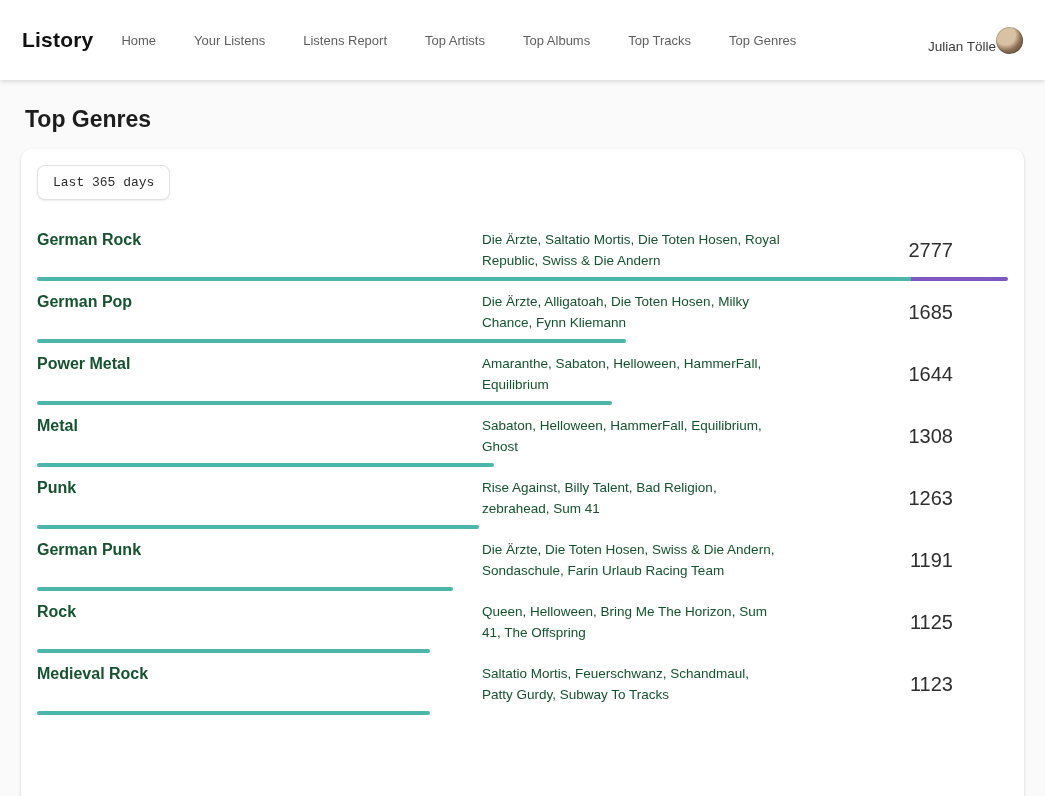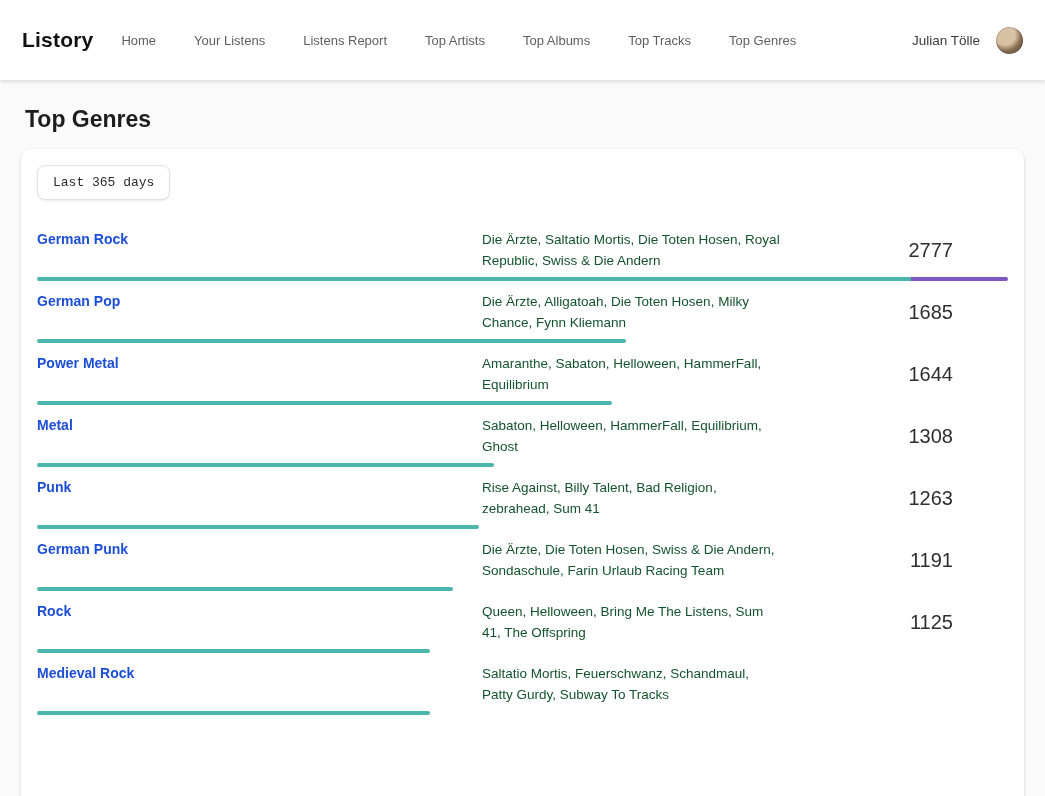--- a/index.html
+++ b/index.html
@@ -29,21 +29,21 @@
     margin-right: 28px;
     cursor: pointer;
   }
   .nav-links { display: flex; align-items: flex-end; gap: 38px; flex: 1; }
   .nav-link {
     font-size: 13px;
     color: #5f5f5f;
     cursor: pointer;
     white-space: nowrap;
   }
-  .user-area { display: flex; align-items: center; gap: 16px; }
+  .user-area { display: flex; align-items: flex-end; gap: 0; }
   .user-name { font-size: 13.5px; color: #3a3a3a; }
   .avatar {
     width: 27px; height: 27px;
     border-radius: 50%;
     background: radial-gradient(circle at 35% 30%, #d9c1a3 0 38%, #8a6f54 60%, #4a3b2e 100%);
     box-shadow: inset 0 0 0 1px rgba(0,0,0,0.15);
     cursor: pointer;
     flex: 0 0 auto;
   }
   
@@ -82,23 +82,23 @@
   .genre-table { margin-top: 24px; }
   .genre-row {
     position: relative;
     display: flex;
     align-items: stretch;
     padding: 5px 0 15px 0;
   }
   .col-genre {
     width: 445px;
     flex: 0 0 445px;
-    font-size: 14px;
+    font-size: 16px;
     font-weight: 700;
-    color: #1d4ed8;
+    color: #14532d;
     padding-top: 2px;
   }
   .col-artists {
     width: 300px;
     flex: 0 0 300px;
     font-size: 13.5px;
     line-height: 21px;
     color: #14532d;
   }
   .col-count {
@@ -184,28 +184,29 @@
 
       <div class="genre-row">
         <div class="col-genre">German Punk</div>
         <div class="col-artists">Die Ärzte, Die Toten Hosen, Swiss &amp; Die Andern, Sondaschule, Farin Urlaub Racing Team</div>
         <div class="col-count">1191</div>
         <div class="genre-bar" style="width: 42.89%; background: rgb(77, 182, 172);"></div>
       </div>
 
       <div class="genre-row">
         <div class="col-genre">Rock</div>
-        <div class="col-artists">Queen, Helloween, Bring Me The Listens, Sum 41, The Offspring</div>
+        <div class="col-artists">Queen, Helloween, Bring Me The Horizon, Sum 41, The Offspring</div>
         <div class="col-count">1125</div>
         <div class="genre-bar" style="width: 40.51%; background: rgb(77, 182, 172);"></div>
       </div>
 
       <div class="genre-row">
         <div class="col-genre">Medieval Rock</div>
         <div class="col-artists">Saltatio Mortis, Feuerschwanz, Schandmaul, Patty Gurdy, Subway To Tracks</div>
+        <div class="col-count">1123</div>
         <div class="genre-bar" style="width: 40.44%; background: rgb(77, 182, 172);"></div>
       </div>
 
       <div class="genre-row">
         
         
         
         
       </div>
 

